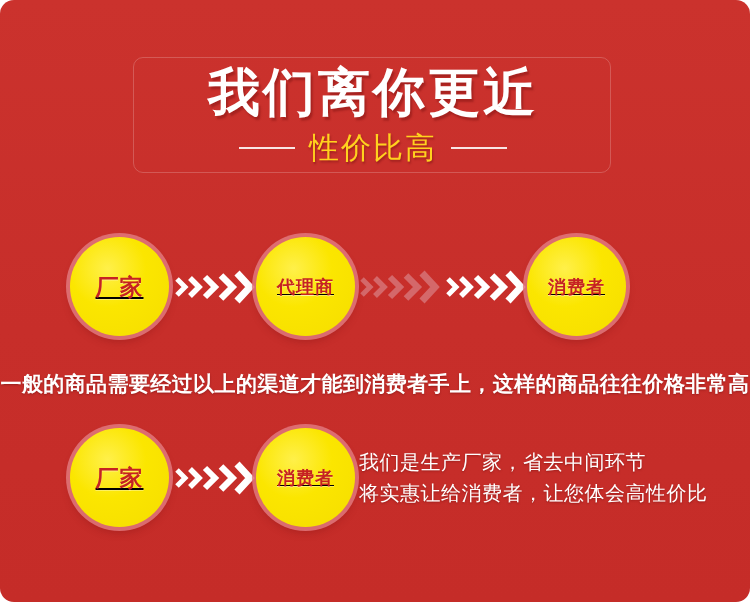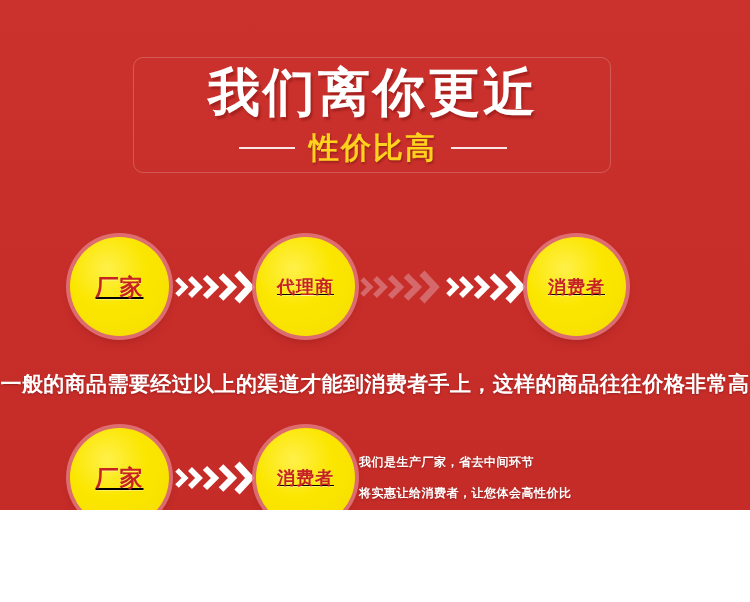--- a/index.html
+++ b/index.html
@@ -9,24 +9,25 @@
   body {
     width: 750px;
     height: 602px;
     overflow: hidden;
     font-family: "DejaVu Sans", "Liberation Sans", sans-serif;
   }
 
   .poster {
     position: relative;
     width: 750px;
-    height: 510px;
+    height: 602px;
     background: #C9302C;
     background-image: linear-gradient(180deg, #CB322D 0%, #C72E2A 55%, #C52C28 100%);
     overflow: hidden;
+    border-radius: 14px;
   }
 
   
   .header-frame {
     position: absolute;
     left: 133px;
     top: 57px;
     width: 478px;
     height: 116px;
     border: 1px solid rgba(255, 255, 255, 0.20);
@@ -62,21 +63,21 @@
   }
   .sub-rule {
     width: 56px;
     height: 2px;
     background: rgba(255, 255, 255, 0.88);
     flex: none;
   }
   .header-subtitle {
     color: #FFD21E;
     font-size: 30px;
-    font-weight: bold;
+    font-weight: normal;
     letter-spacing: 2px;
     line-height: 36px;
     text-shadow: 1px 2px 2px rgba(110, 15, 15, 0.45);
     white-space: nowrap;
   }
 
   
   .flow-row {
     position: absolute;
     display: flex;
@@ -138,22 +139,22 @@
     line-height: 24px;
     text-shadow: 0 1px 2px rgba(110, 15, 15, 0.5);
     white-space: nowrap;
   }
 
   .right-note {
     position: absolute;
     left: 359px;
     top: 447px;
     color: #FFFFFF;
-    font-size: 12px;
-    font-weight: bold;
+    font-size: 20px;
+    font-weight: normal;
     letter-spacing: 0.5px;
     line-height: 31px;
     text-shadow: 0 1px 2px rgba(110, 15, 15, 0.5);
     white-space: nowrap;
   }
   .right-note div { white-space: nowrap; }
 </style>
 </head>
 <body>
 

